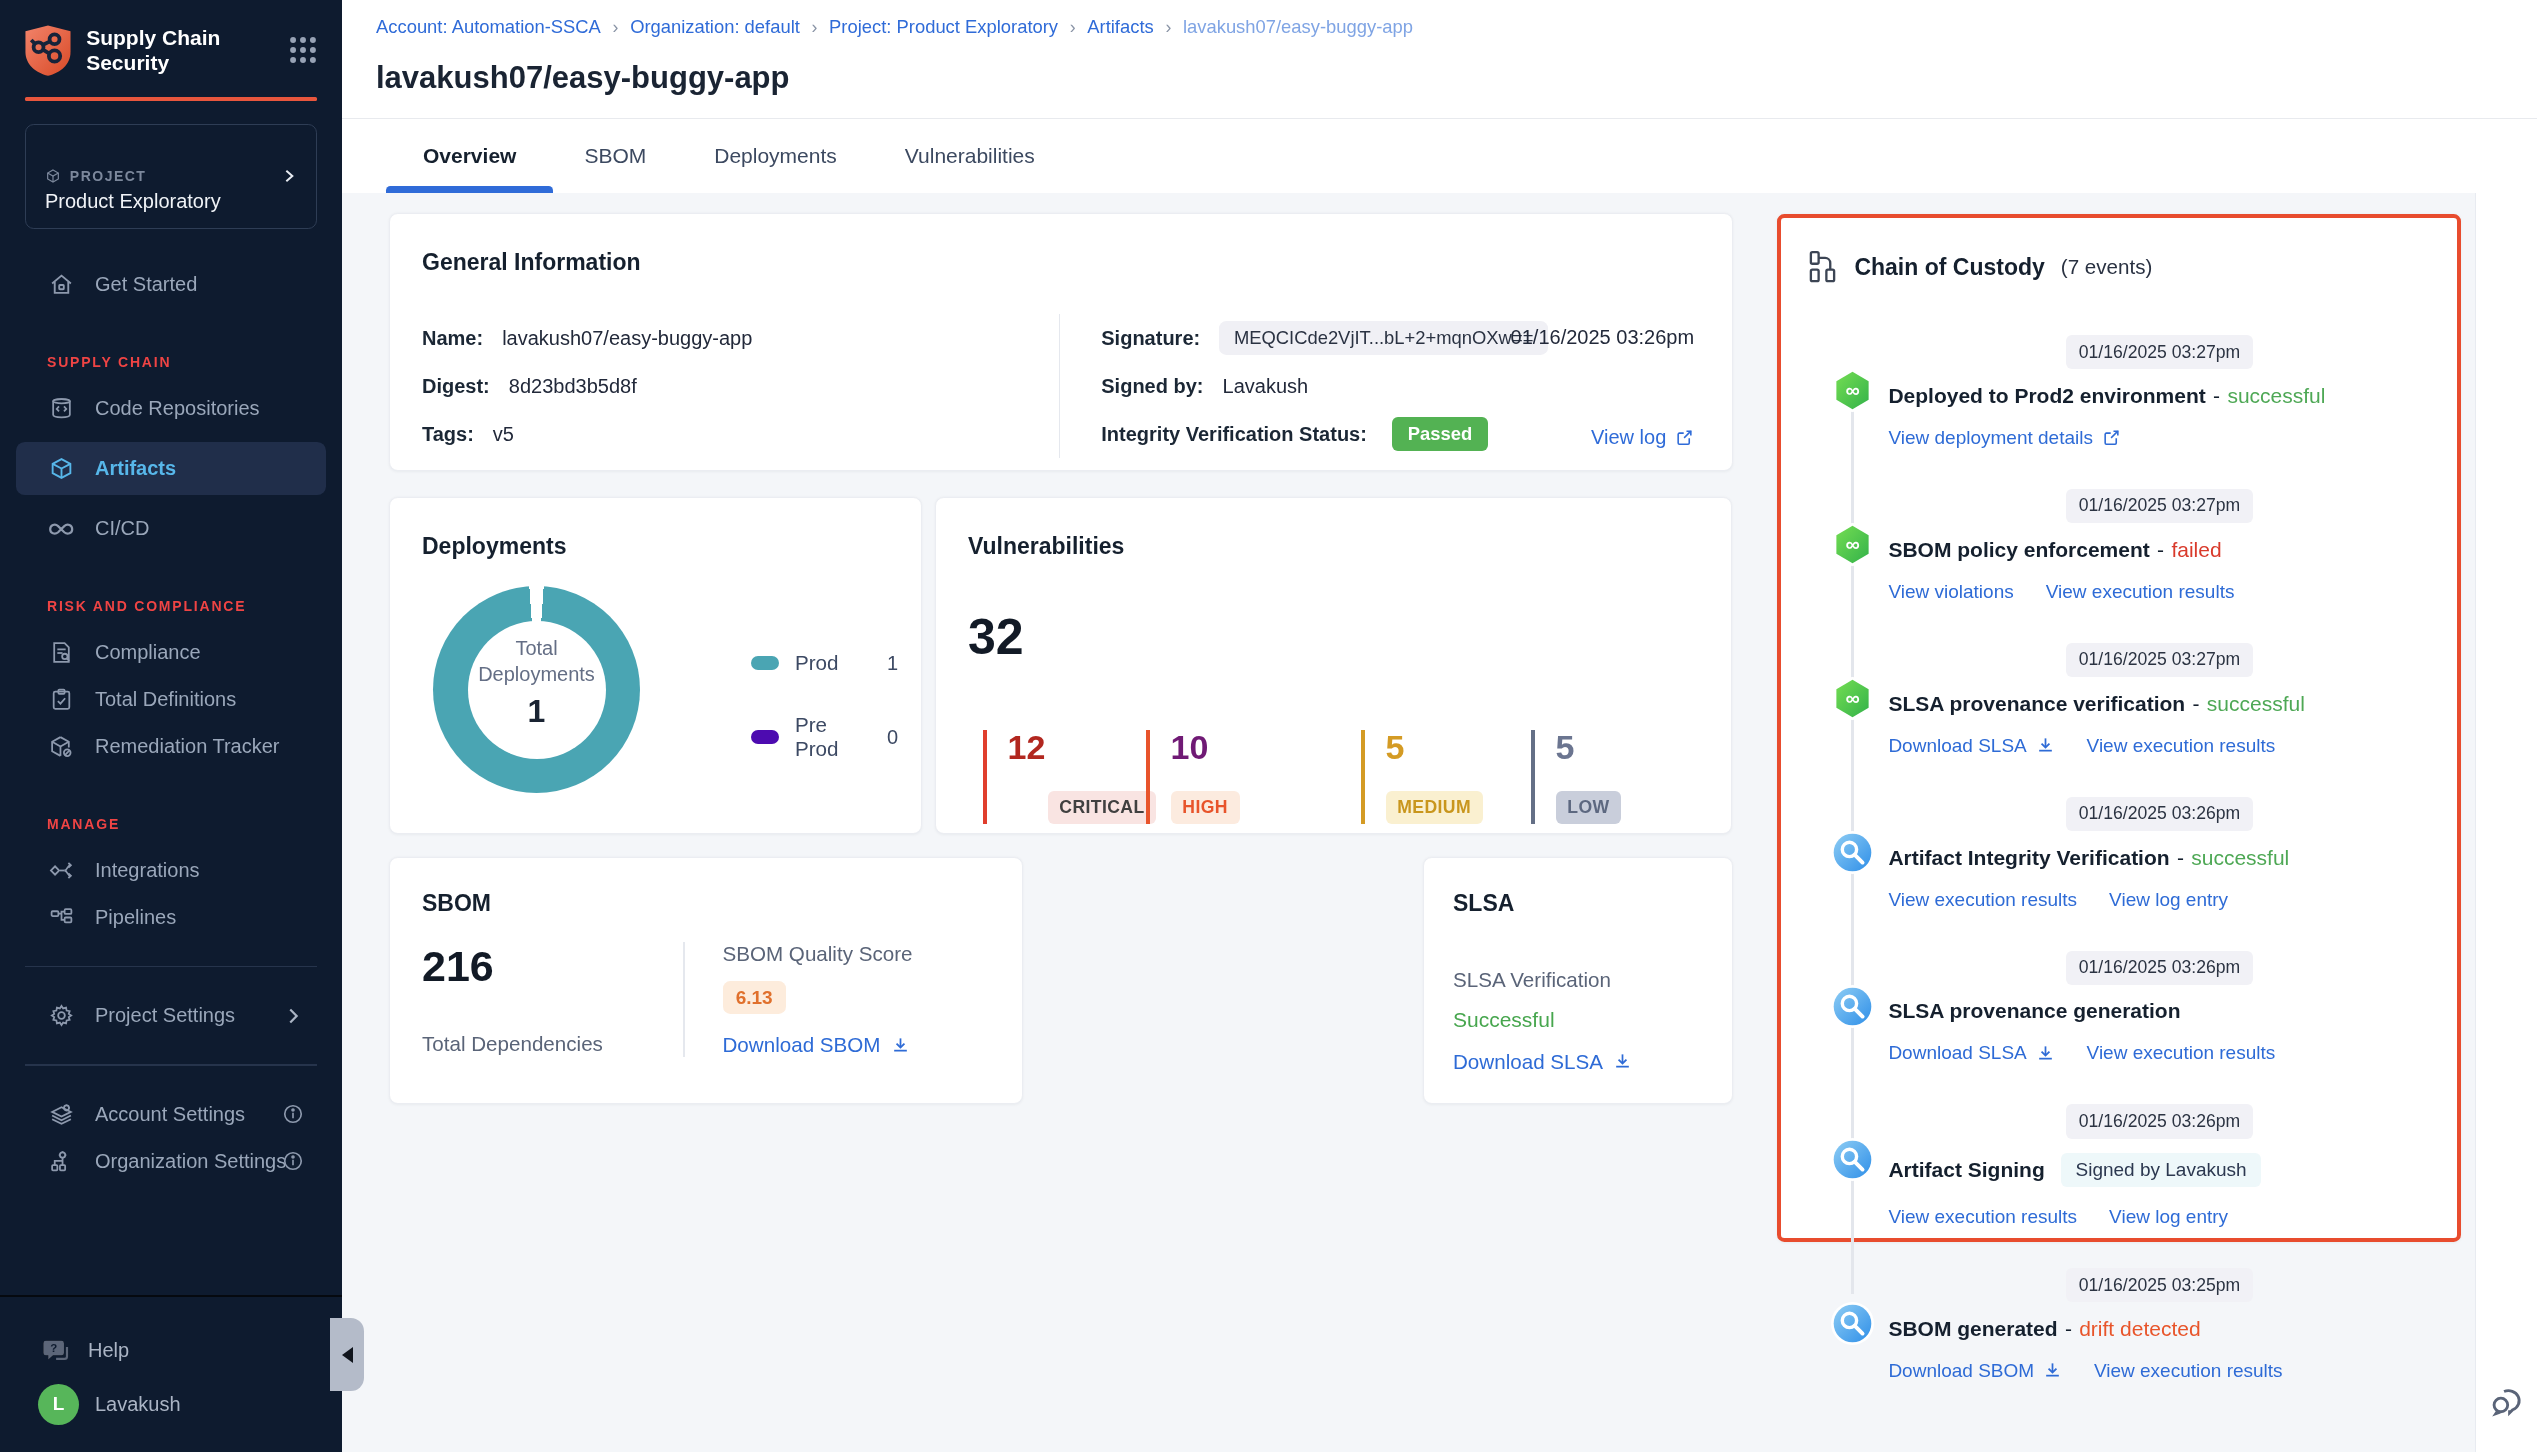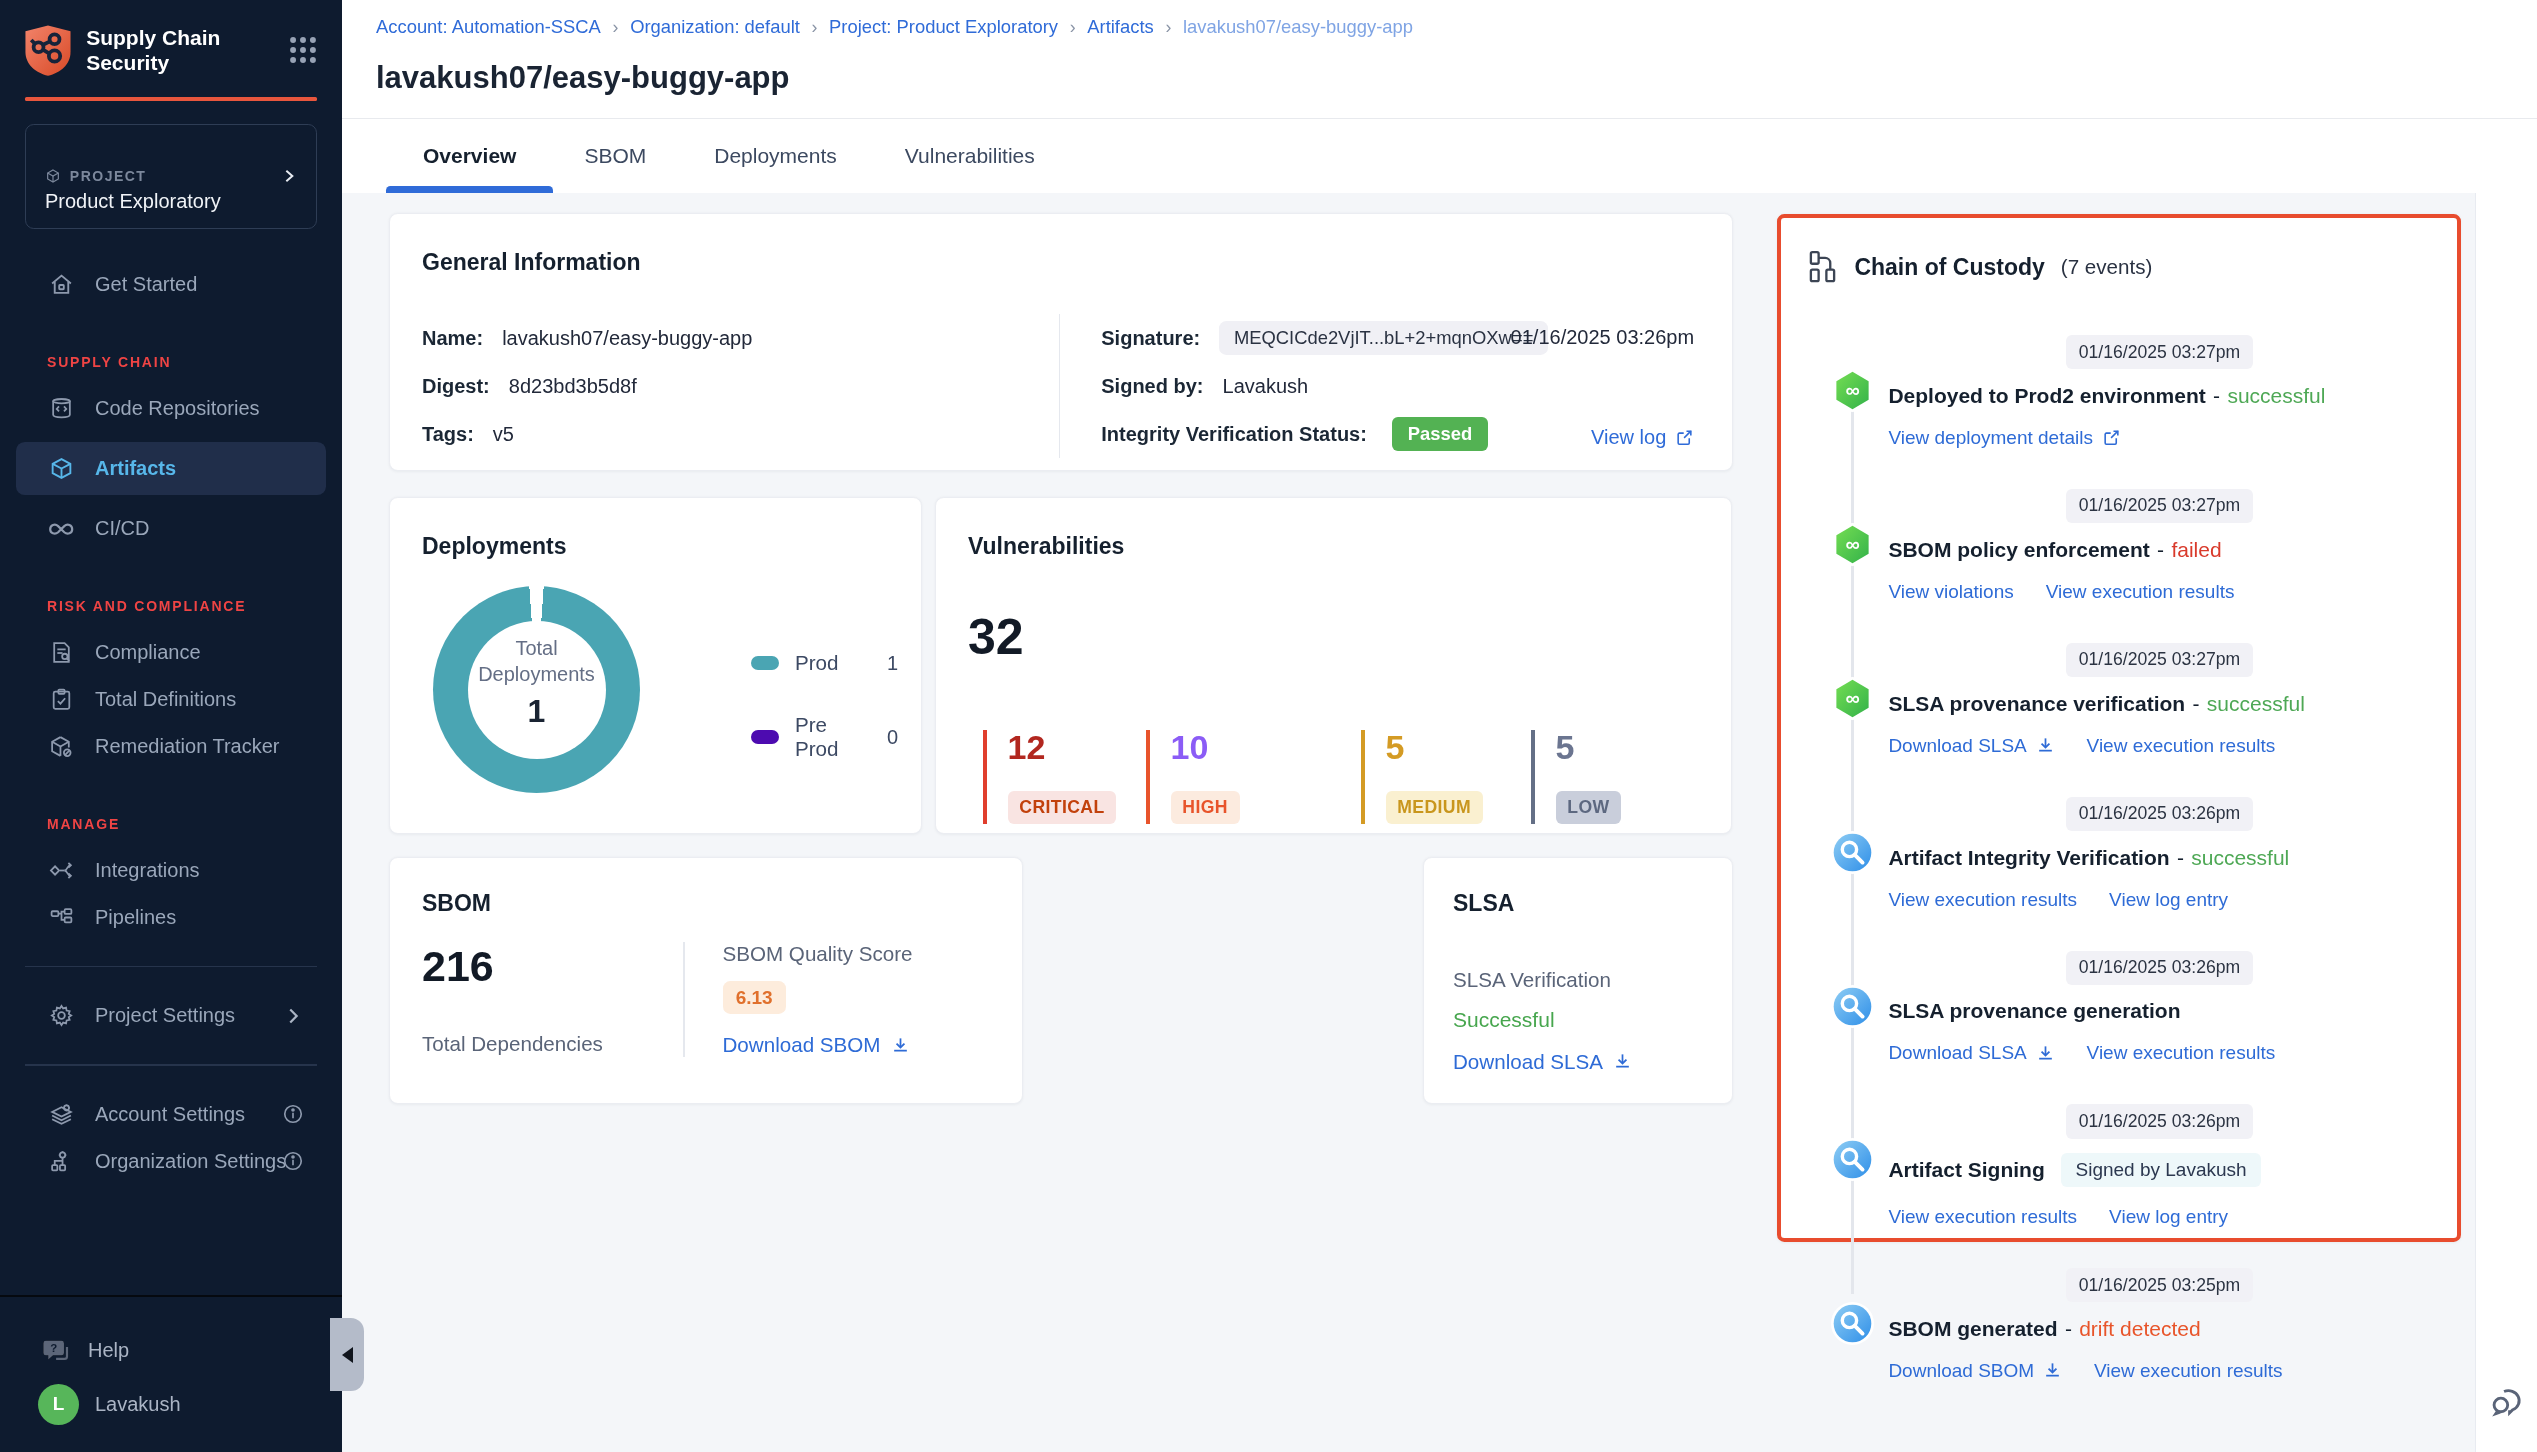--- a/index.html
+++ b/index.html
@@ -85,23 +85,23 @@
 
   
   .vul { left:593px; top:304px; width:797px; height:337px; padding:35px 32px; }
   .vul-total { font-size:50px; font-weight:700; color:#121a26; margin-top:48px; }
   .sev-row { position:absolute; left:47px; right:29px; top:232px; display:flex; }
   .sev { border-left:4.4px solid; padding-left:20.6px; height:94px; display:flex; flex-direction:column; justify-content:space-between; }
   .sev-num { font-size:34px; font-weight:700; line-height:1; }
   .sev-badge { font-size:17.6px; font-weight:700; border-radius:5.9px; padding:5.9px 11.7px; align-self:flex-start; letter-spacing:0.4px; }
   .sev.critical { border-color:#e03e2d; width:163px; }
   .sev.critical .sev-num { color:#b2271f; }
-  .sev.critical .sev-badge { background:#f9e4e2; color:#c2410c; }
+  .sev.critical .sev-badge { background:#f9e4e2; color:#404040;margin-left:40px; }
   .sev.high { border-color:#e8542b; width:215px; }
-  .sev.high .sev-num { color:#8b5cf6; }
+  .sev.high .sev-num { color:#701a75; }
   .sev.high .sev-badge { background:#fcebdf; color:#e8542b; }
   .sev.medium { border-color:#d49b24; width:170px; }
   .sev.medium .sev-num { color:#d49b24; }
   .sev.medium .sev-badge { background:#faf0d0; color:#c9961d; }
   .sev.low { border-color:#646f86; }
   .sev.low .sev-num { color:#6b7590; }
   .sev.low .sev-badge { background:#c9cedb; color:#5d6880; }
 
   
   .sbom { left:47px; top:664px; width:634px; height:247px; padding:32px 32px; }

